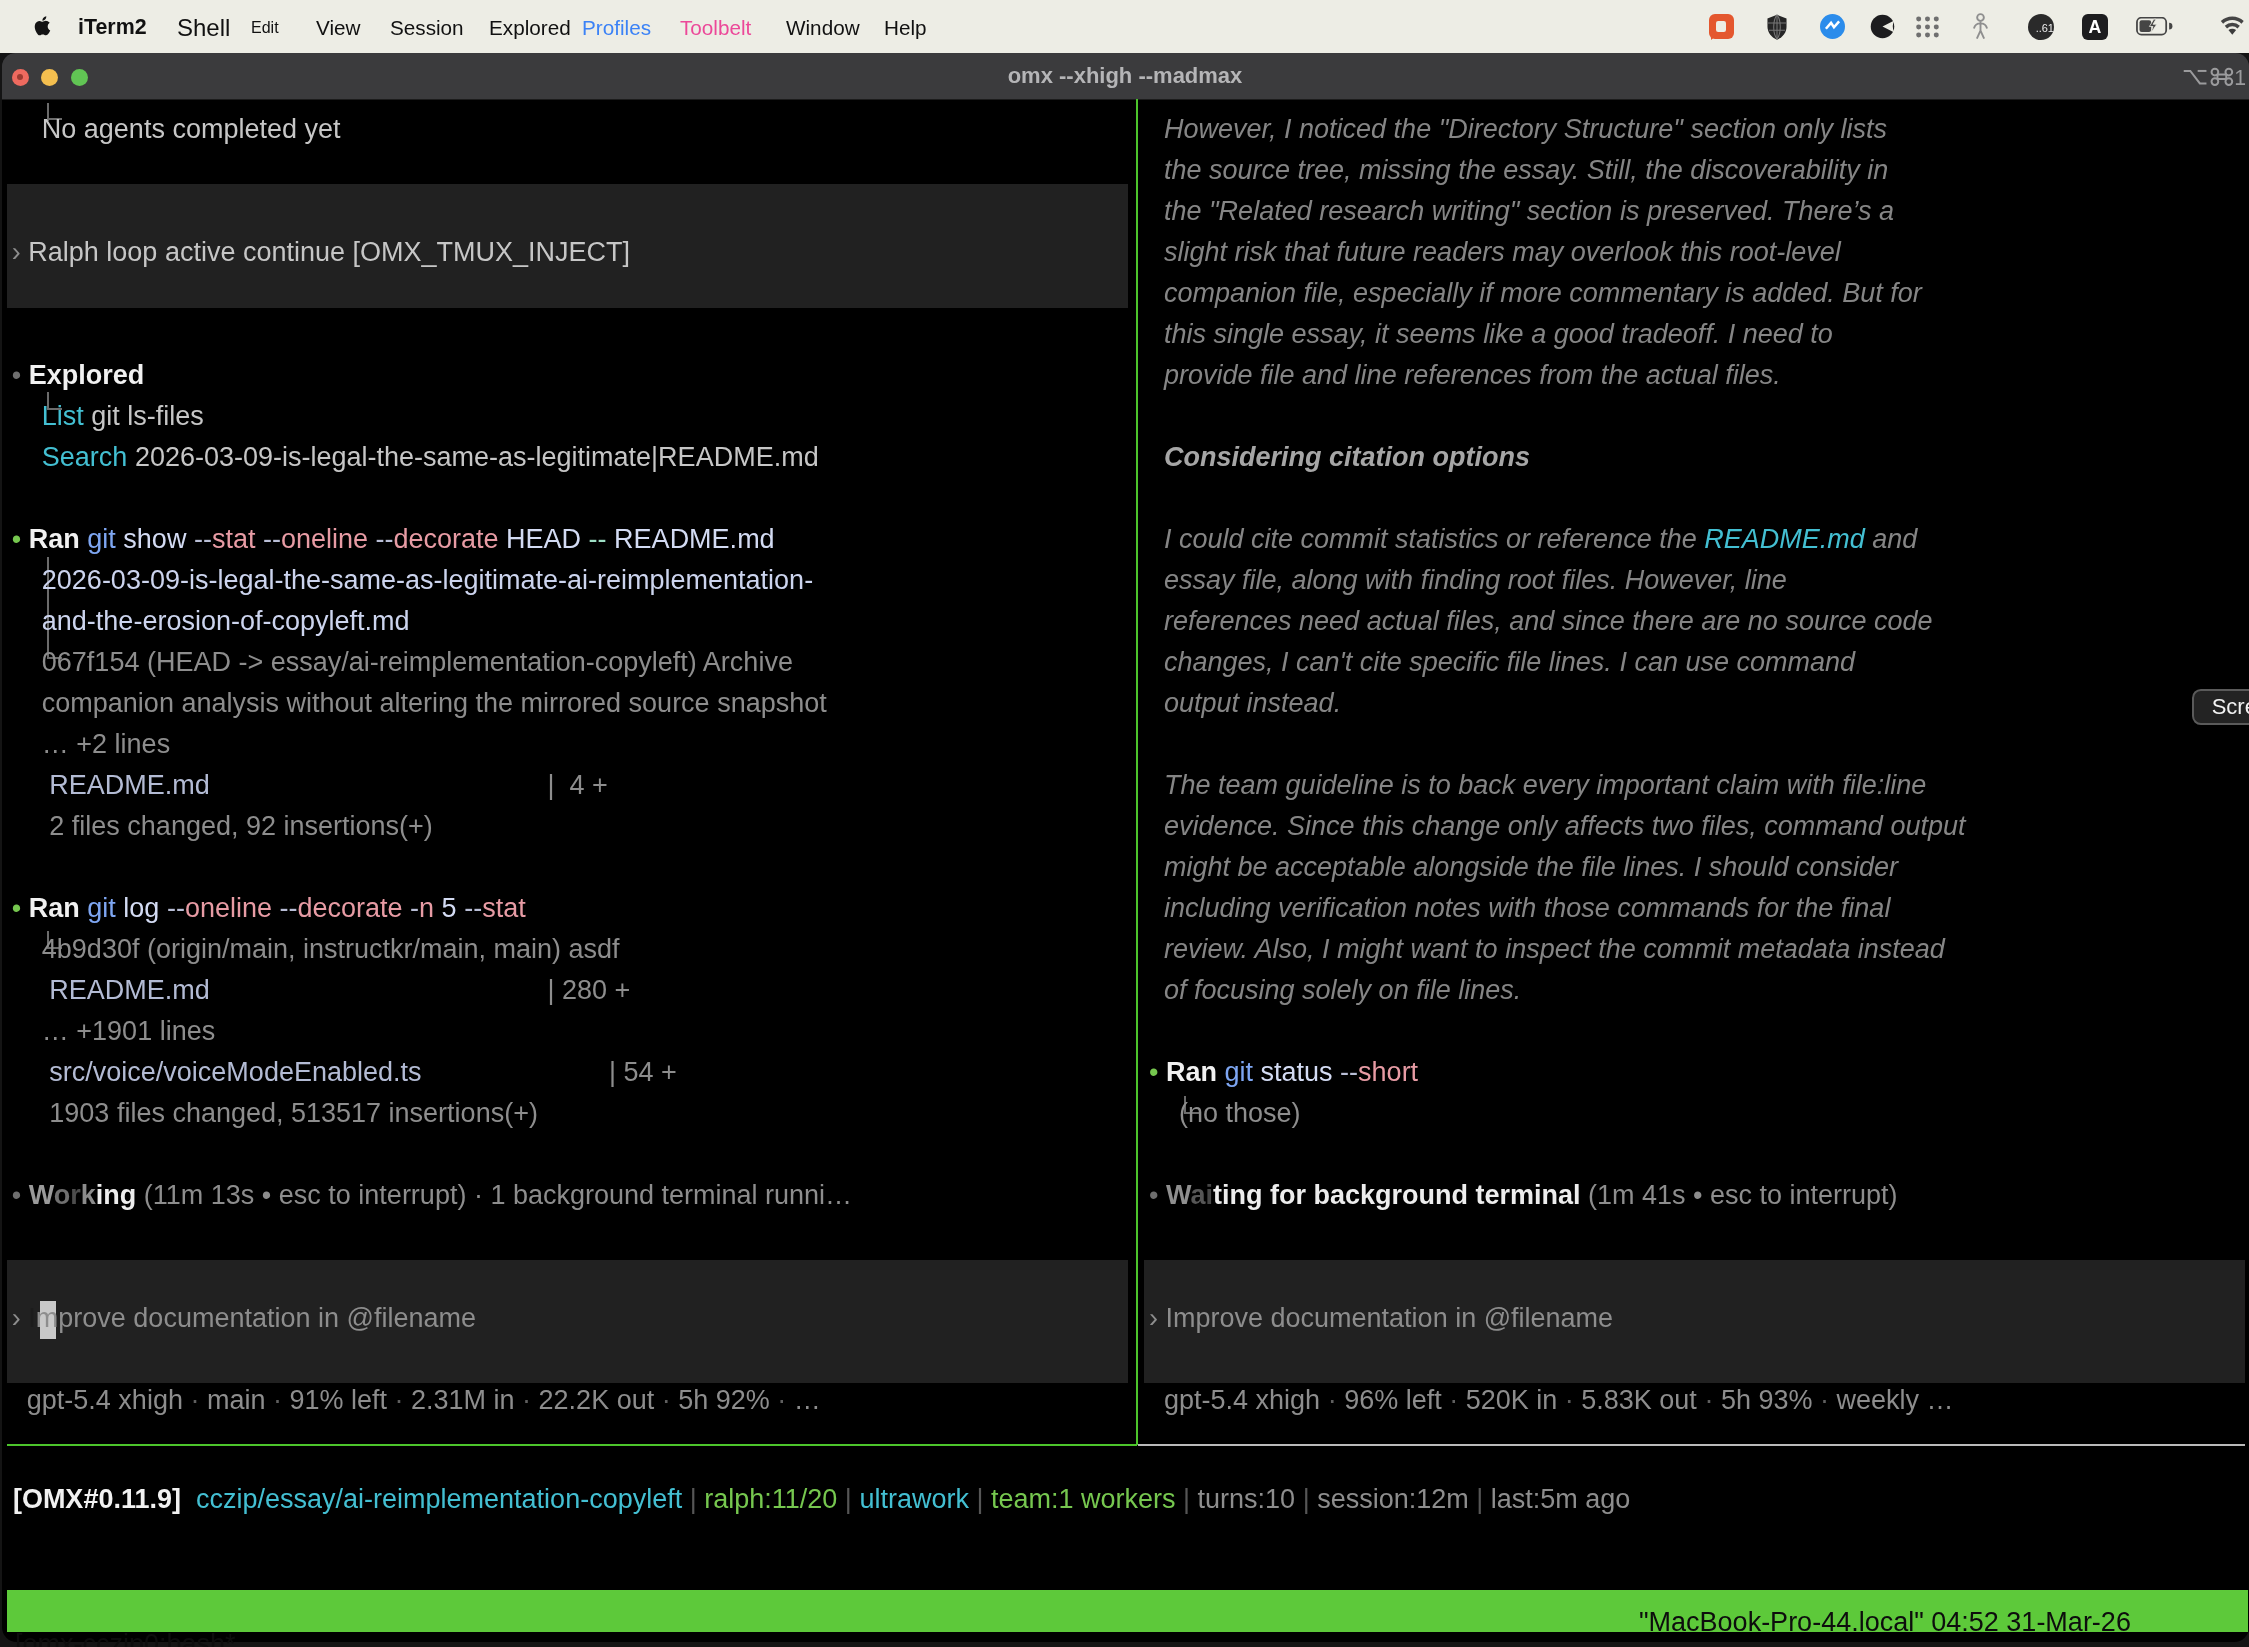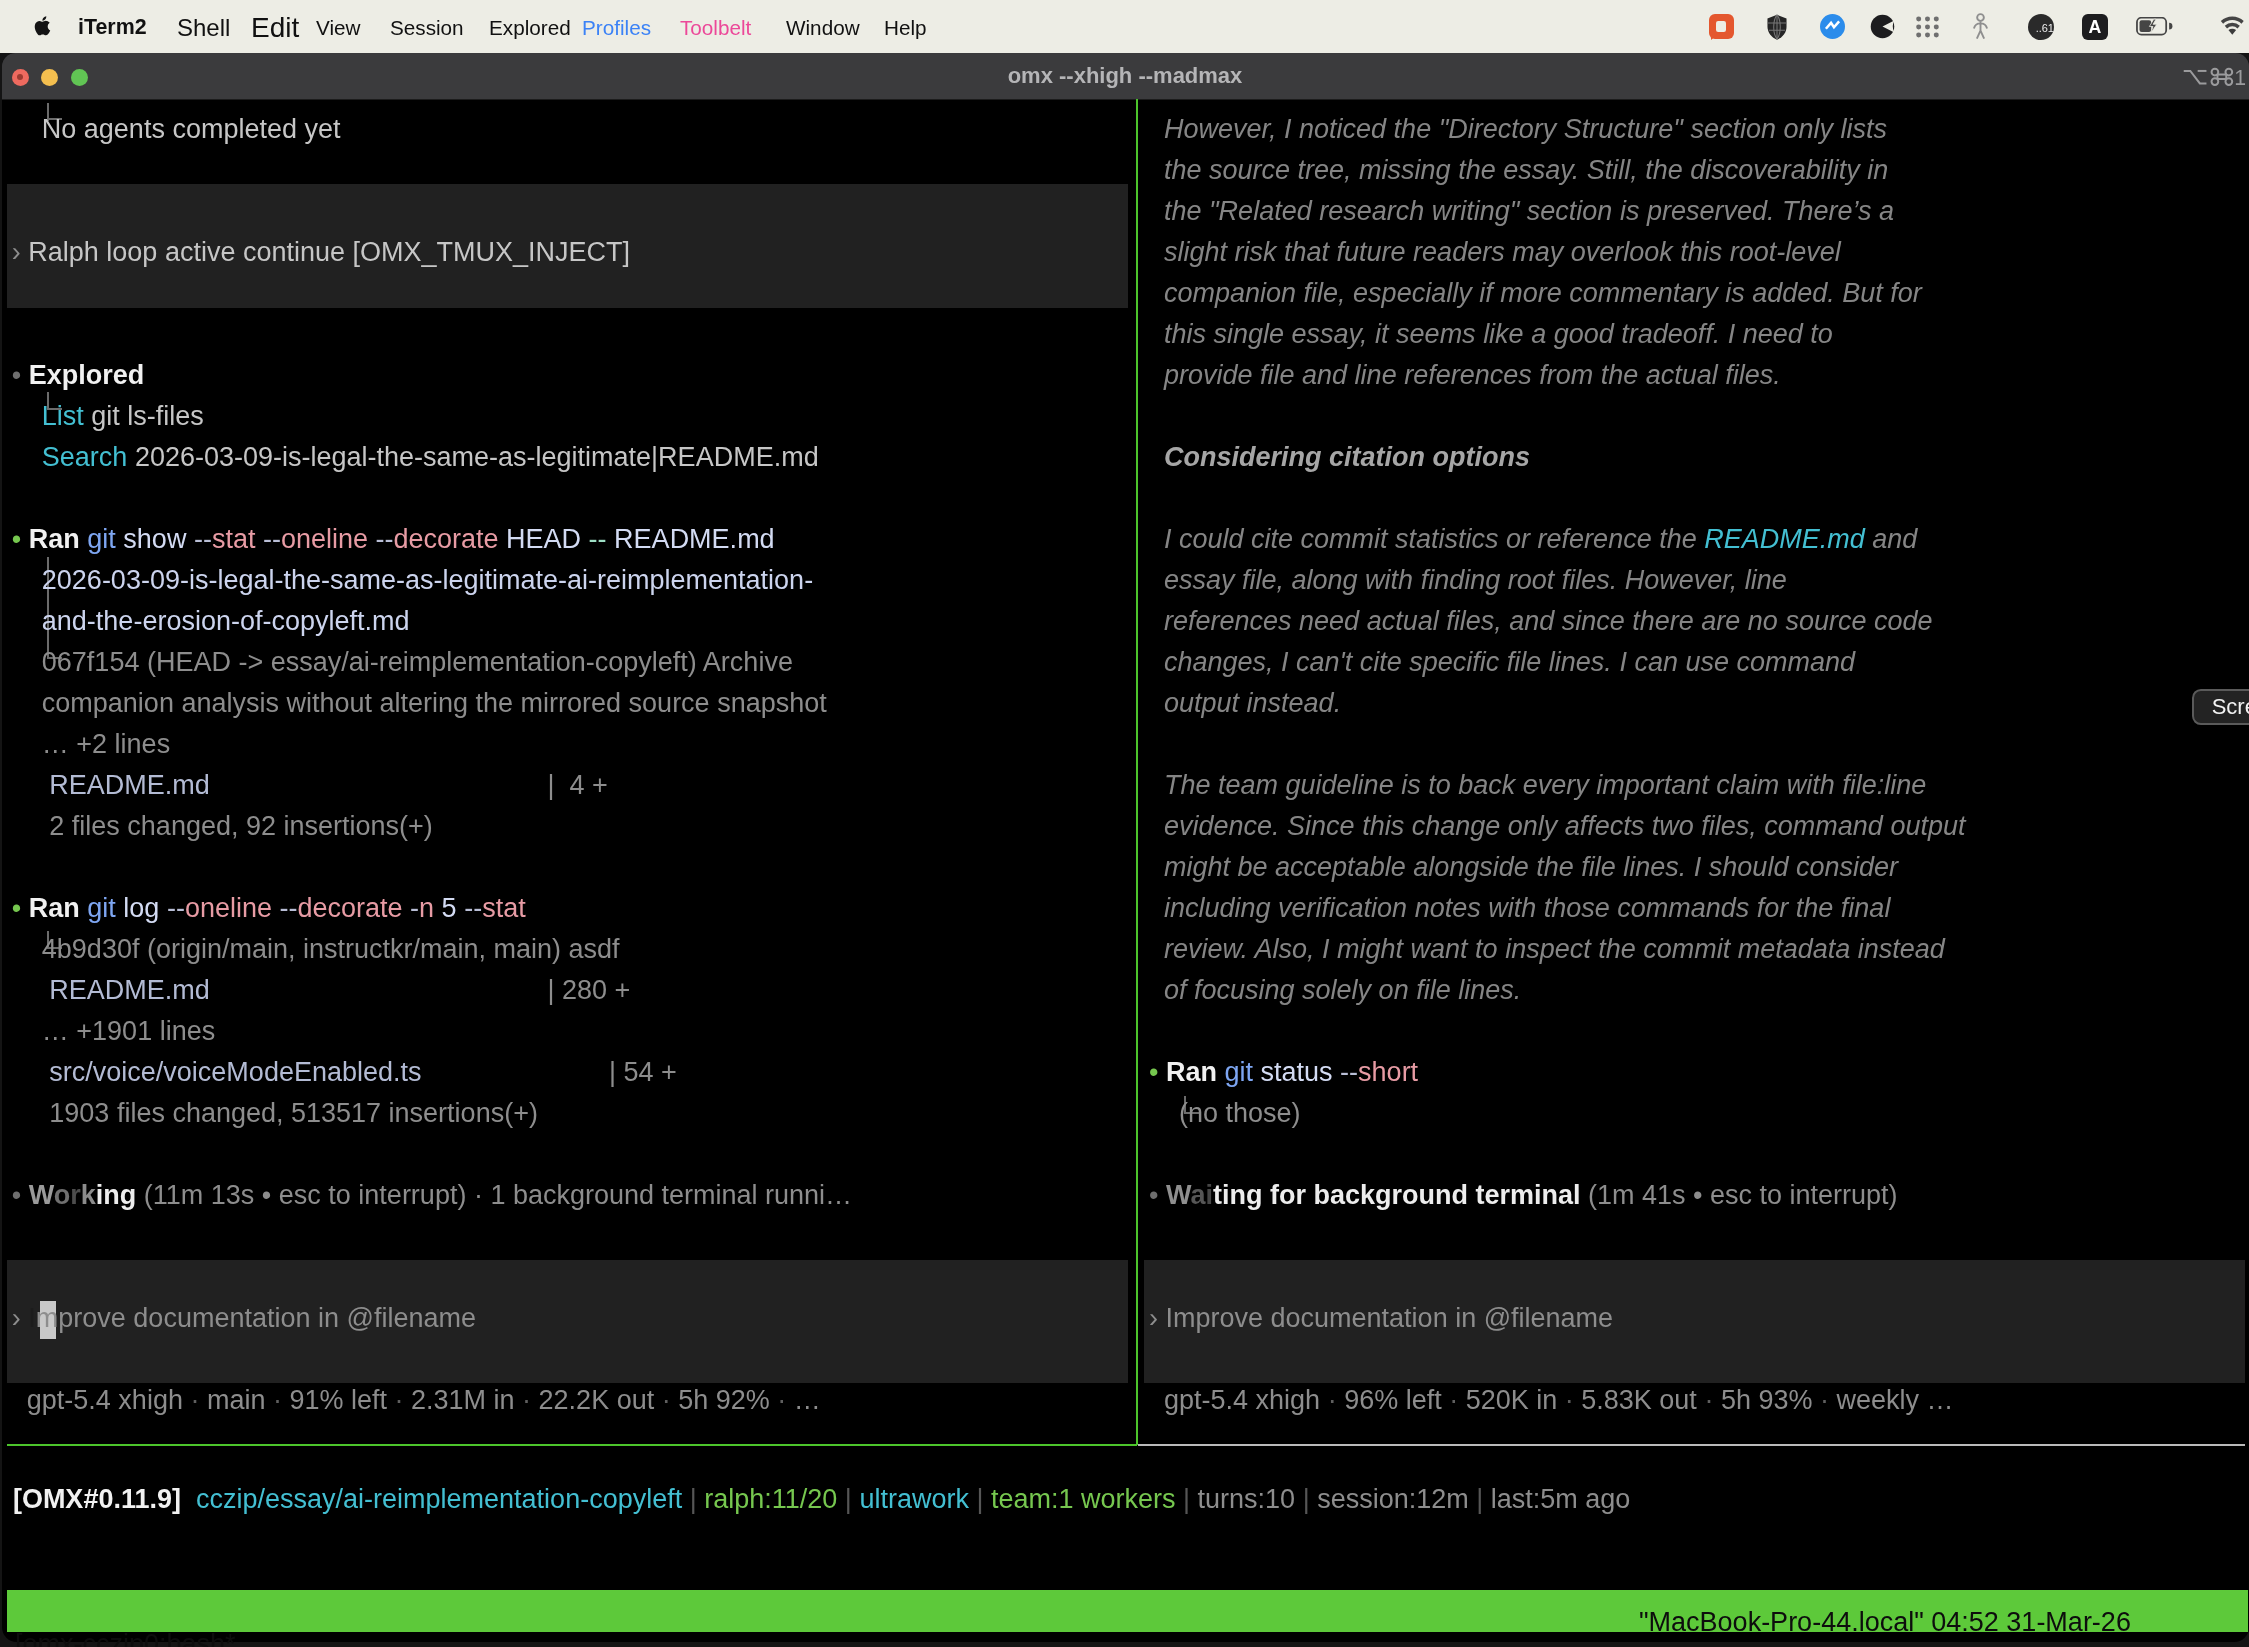--- a/index.html
+++ b/index.html
@@ -32,21 +32,21 @@
 </g>
     <text x="70" y="27" fill="#9b9b9d" font-size="29" font-family="Liberation Sans">1</text>
   </svg>
 
 <div class="abs" style="left:0;top:0;width:2250px;height:53px;background:#ededE5"></div>
 <svg class="abs" style="left:33px;top:14px" width="19" height="23.6" viewBox="0 0 24 24">
     <path fill="#141414" d="M12.152 6.896c-.948 0-2.415-1.078-3.96-1.04-2.04.027-3.91 1.183-4.961 3.014-2.117 3.675-.546 9.103 1.519 12.09 1.013 1.454 2.208 3.09 3.792 3.03 1.52-.065 2.09-.987 3.935-.987 1.831 0 2.35.987 3.96.948 1.637-.026 2.676-1.48 3.676-2.948 1.156-1.688 1.636-3.325 1.662-3.415-.039-.013-3.182-1.221-3.22-4.857-.026-3.04 2.48-4.494 2.597-4.559-1.429-2.09-3.623-2.324-4.39-2.376-2-.156-3.675 1.09-4.61 1.09zM15.53 3.83c.843-1.012 1.4-2.427 1.245-3.83-1.207.052-2.662.805-3.532 1.818-.78.896-1.454 2.338-1.273 3.714 1.338.104 2.715-.688 3.559-1.701"></path>
   </svg>
 <div class="abs" style="left:78px;top:0;height:53px;line-height:55px;font-size:21.4px;font-weight:bold;color:#111">iTerm2</div>
 <div class="abs" style="left:177px;top:0;height:53px;line-height:55px;font-size:24px;color:#111">Shell</div>
-<div class="abs" style="left:251px;top:0;height:40px;line-height:55px;font-size:28px;color:#111">Edit</div>
+<div class="abs" style="left:251px;top:0;height:40px;line-height:55px;font-size:16px;color:#111">Edit</div>
 <div class="abs" style="left:316px;top:0;height:53px;line-height:55px;font-size:20.7px;color:#111">View</div>
 <div class="abs" style="left:390px;top:0;height:53px;line-height:55px;font-size:20.7px;color:#111">Session</div>
 <div class="abs" style="left:489px;top:0;height:53px;line-height:55px;font-size:20.7px;color:#111">Explored</div>
 <div class="abs" style="left:582px;top:0;height:45px;line-height:55px;font-size:20.7px;color:#3b82f6">Profiles</div>
 <div class="abs" style="left:680px;top:0;height:40px;line-height:55px;font-size:20.7px;color:#ec4899">Toolbelt</div>
 <div class="abs" style="left:786px;top:0;height:53px;line-height:55px;font-size:20.7px;color:#111">Window</div>
 <div class="abs" style="left:884px;top:0;height:53px;line-height:55px;font-size:20.7px;color:#111">Help</div>
 
 <div class="abs" style="left:1709px;top:14px;width:25px;height:25px;background:#e4572e;border-radius:5.9px"></div>
 <div class="abs" style="left:1711px;top:34px;width:0;height:0;border-left:7.4px solid #e4572e;border-bottom:6.6px solid transparent"></div>

